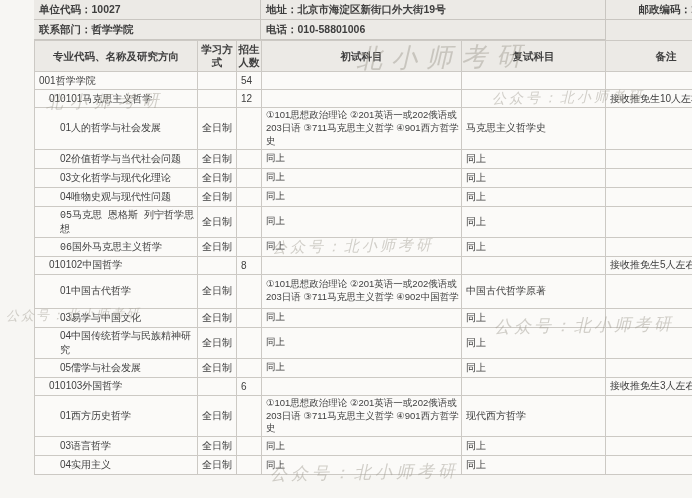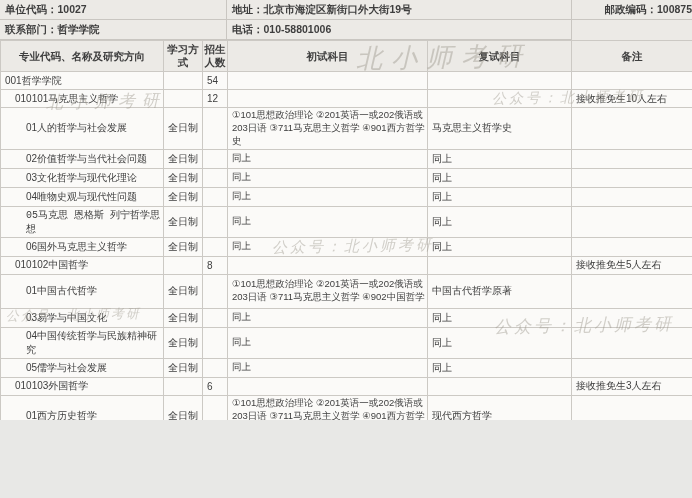--- a/index.html
+++ b/index.html
@@ -1,23 +1,24 @@
 <!DOCTYPE html>
 <html><head>
 <meta charset="utf-8">
 <style>
   * { margin:0; padding:0; box-sizing:border-box; }
   html,body { background:#e8e8e6; }
   .sheet{
     position:relative;
-    width:692px; height:420px;
+    width:692px; height:498px;
     background:#f7f6f3;
     overflow:hidden;
     font-family:"Liberation Sans","DejaVu Sans",sans-serif;
     color:#3e3e3e;
+    padding-left:34px;
   }
   
   .info-grid{
     display:grid;
     grid-template-columns:227px 345px 120px;
     grid-auto-rows:20px;
     background:#eceae6;
   }
   .info-cell{
     border-right:1px solid #c9c6c1;
@@ -155,21 +156,21 @@
         </tr>
         <tr class="row-regular">
           <td class="c-name" style="padding-left: 25px; font-family: Liberation Mono, monospace;">05马克思 恩格斯 列宁哲学思想</td>
           <td class="c-mode">全日制</td>
           <td class="c-quota"></td>
           <td class="c-initial">同上</td>
           <td class="c-retest">同上</td>
           <td class="c-note"></td>
         </tr>
         <tr class="row-regular">
-          <td class="c-name" style="padding-left: 25px;">06国外马克思主义哲学</td>
+          <td class="c-name" style="padding-left: 25px; font-family: Liberation Mono, monospace;">06国外马克思主义哲学</td>
           <td class="c-mode">全日制</td>
           <td class="c-quota"></td>
           <td class="c-initial">同上</td>
           <td class="c-retest">同上</td>
           <td class="c-note"></td>
         </tr>
         <tr class="row-section">
           <td class="c-name" style="padding-left: 14px;">010102中国哲学</td>
           <td class="c-mode"></td>
           <td class="c-quota">8</td>

